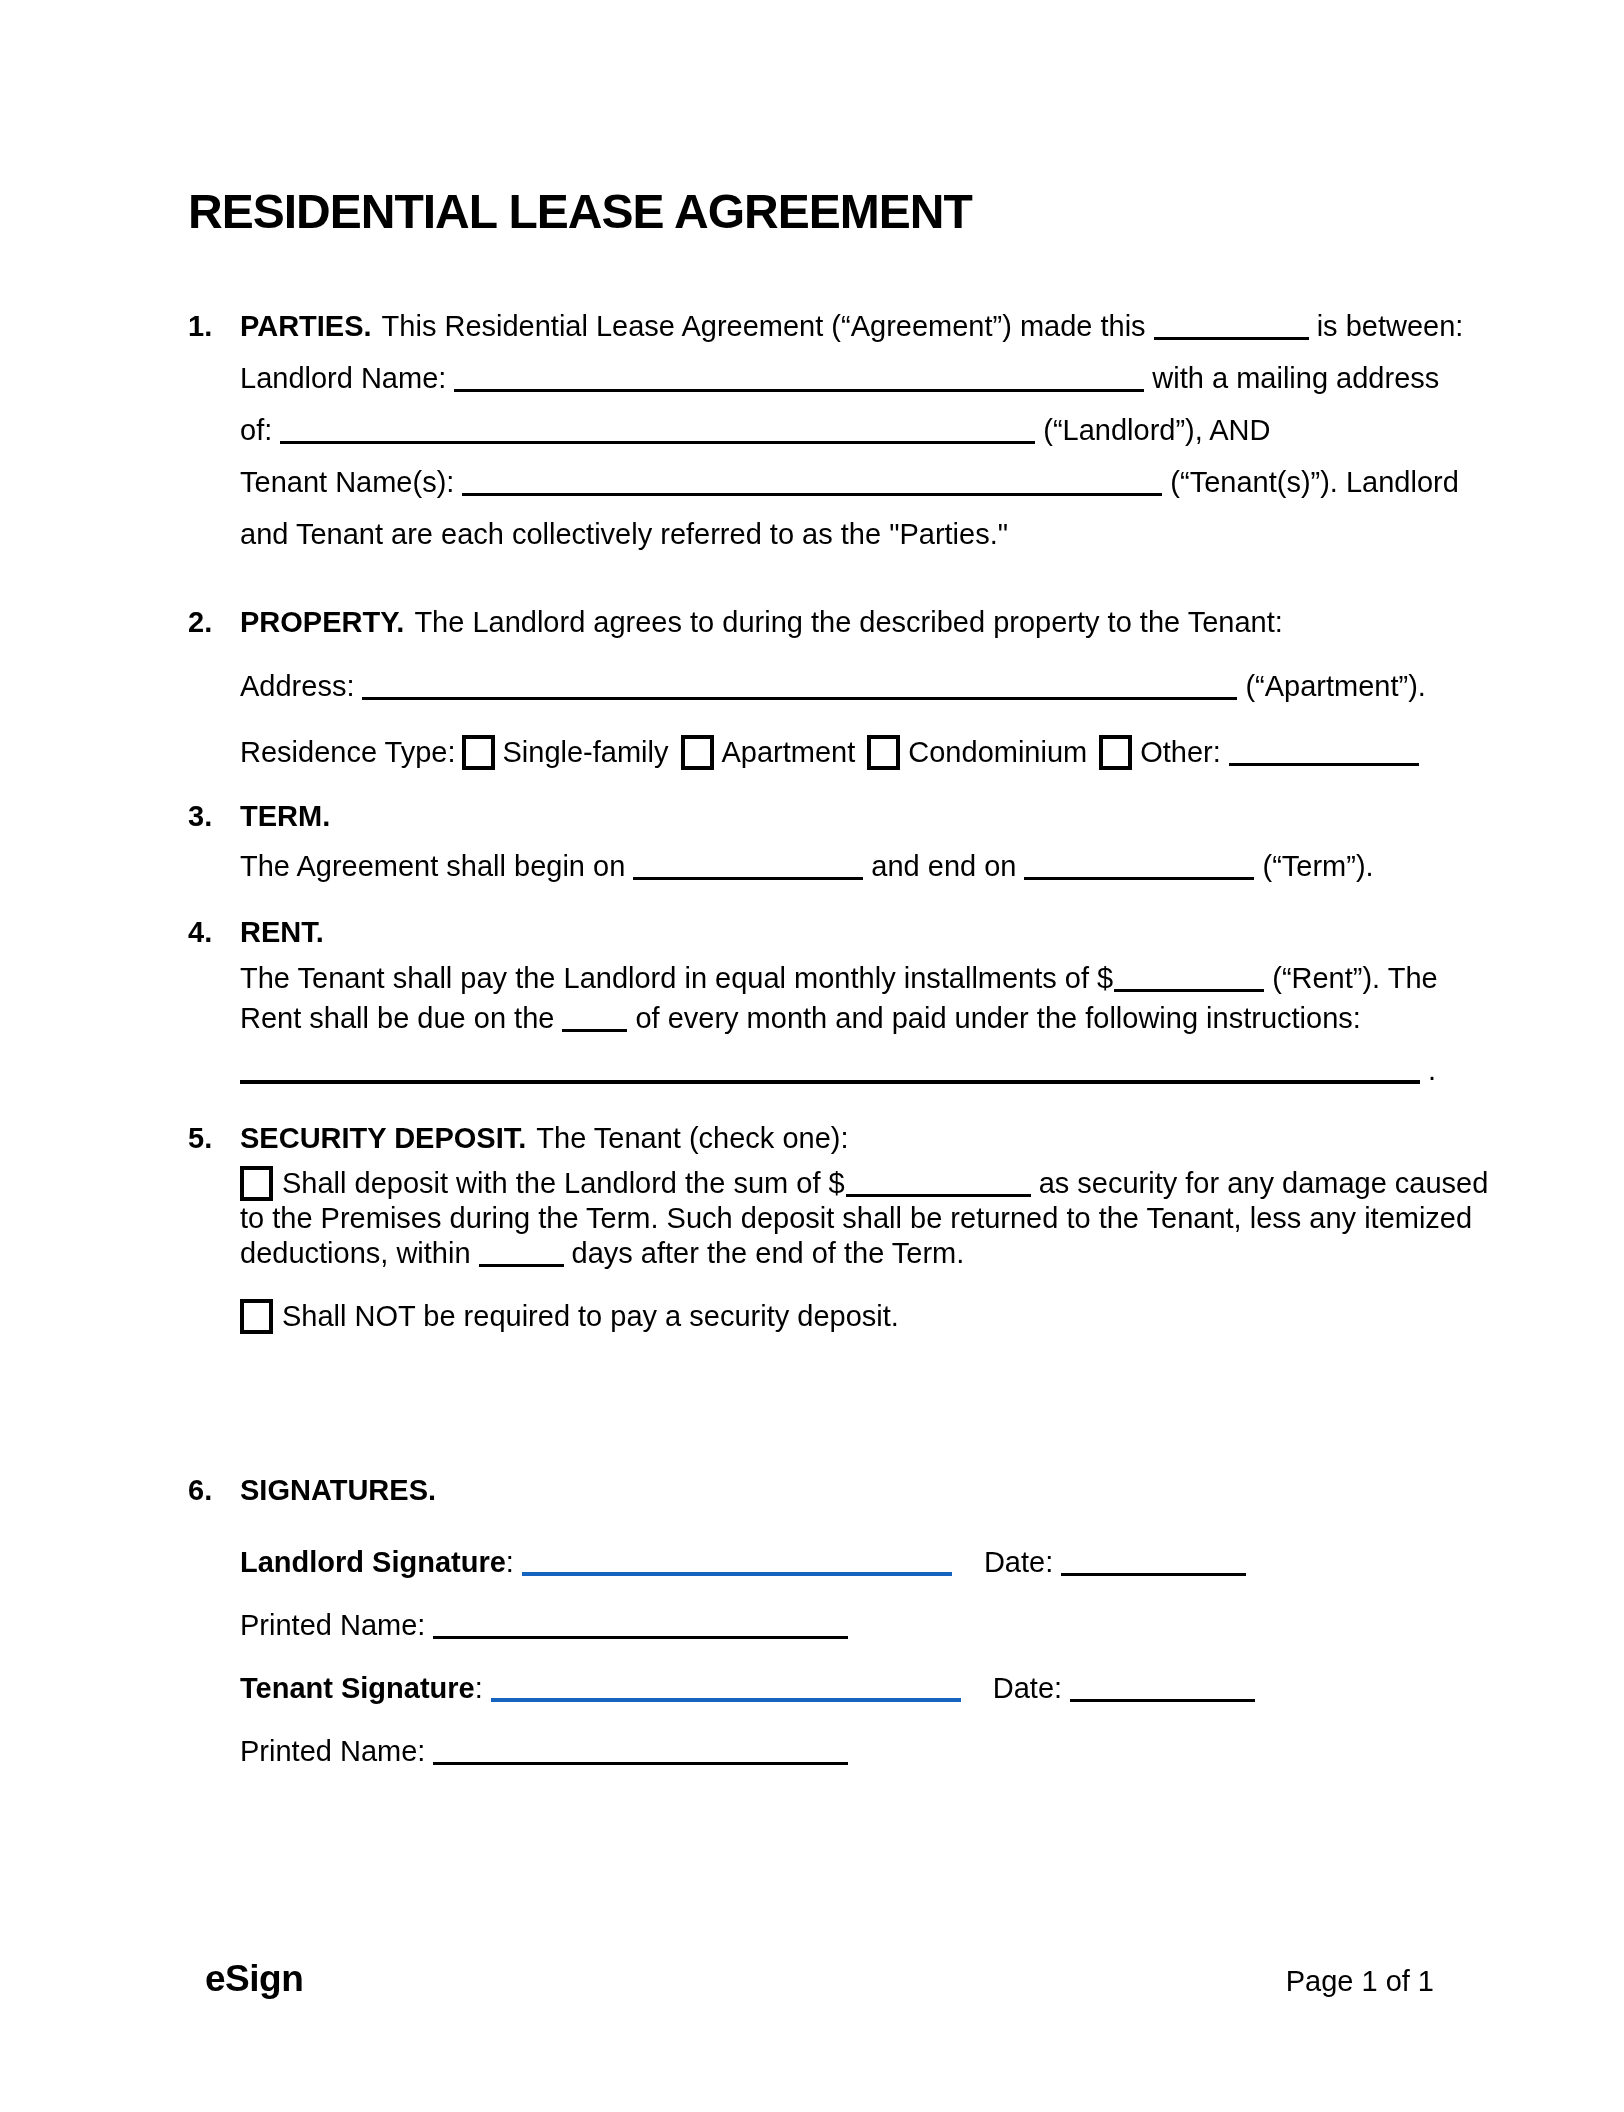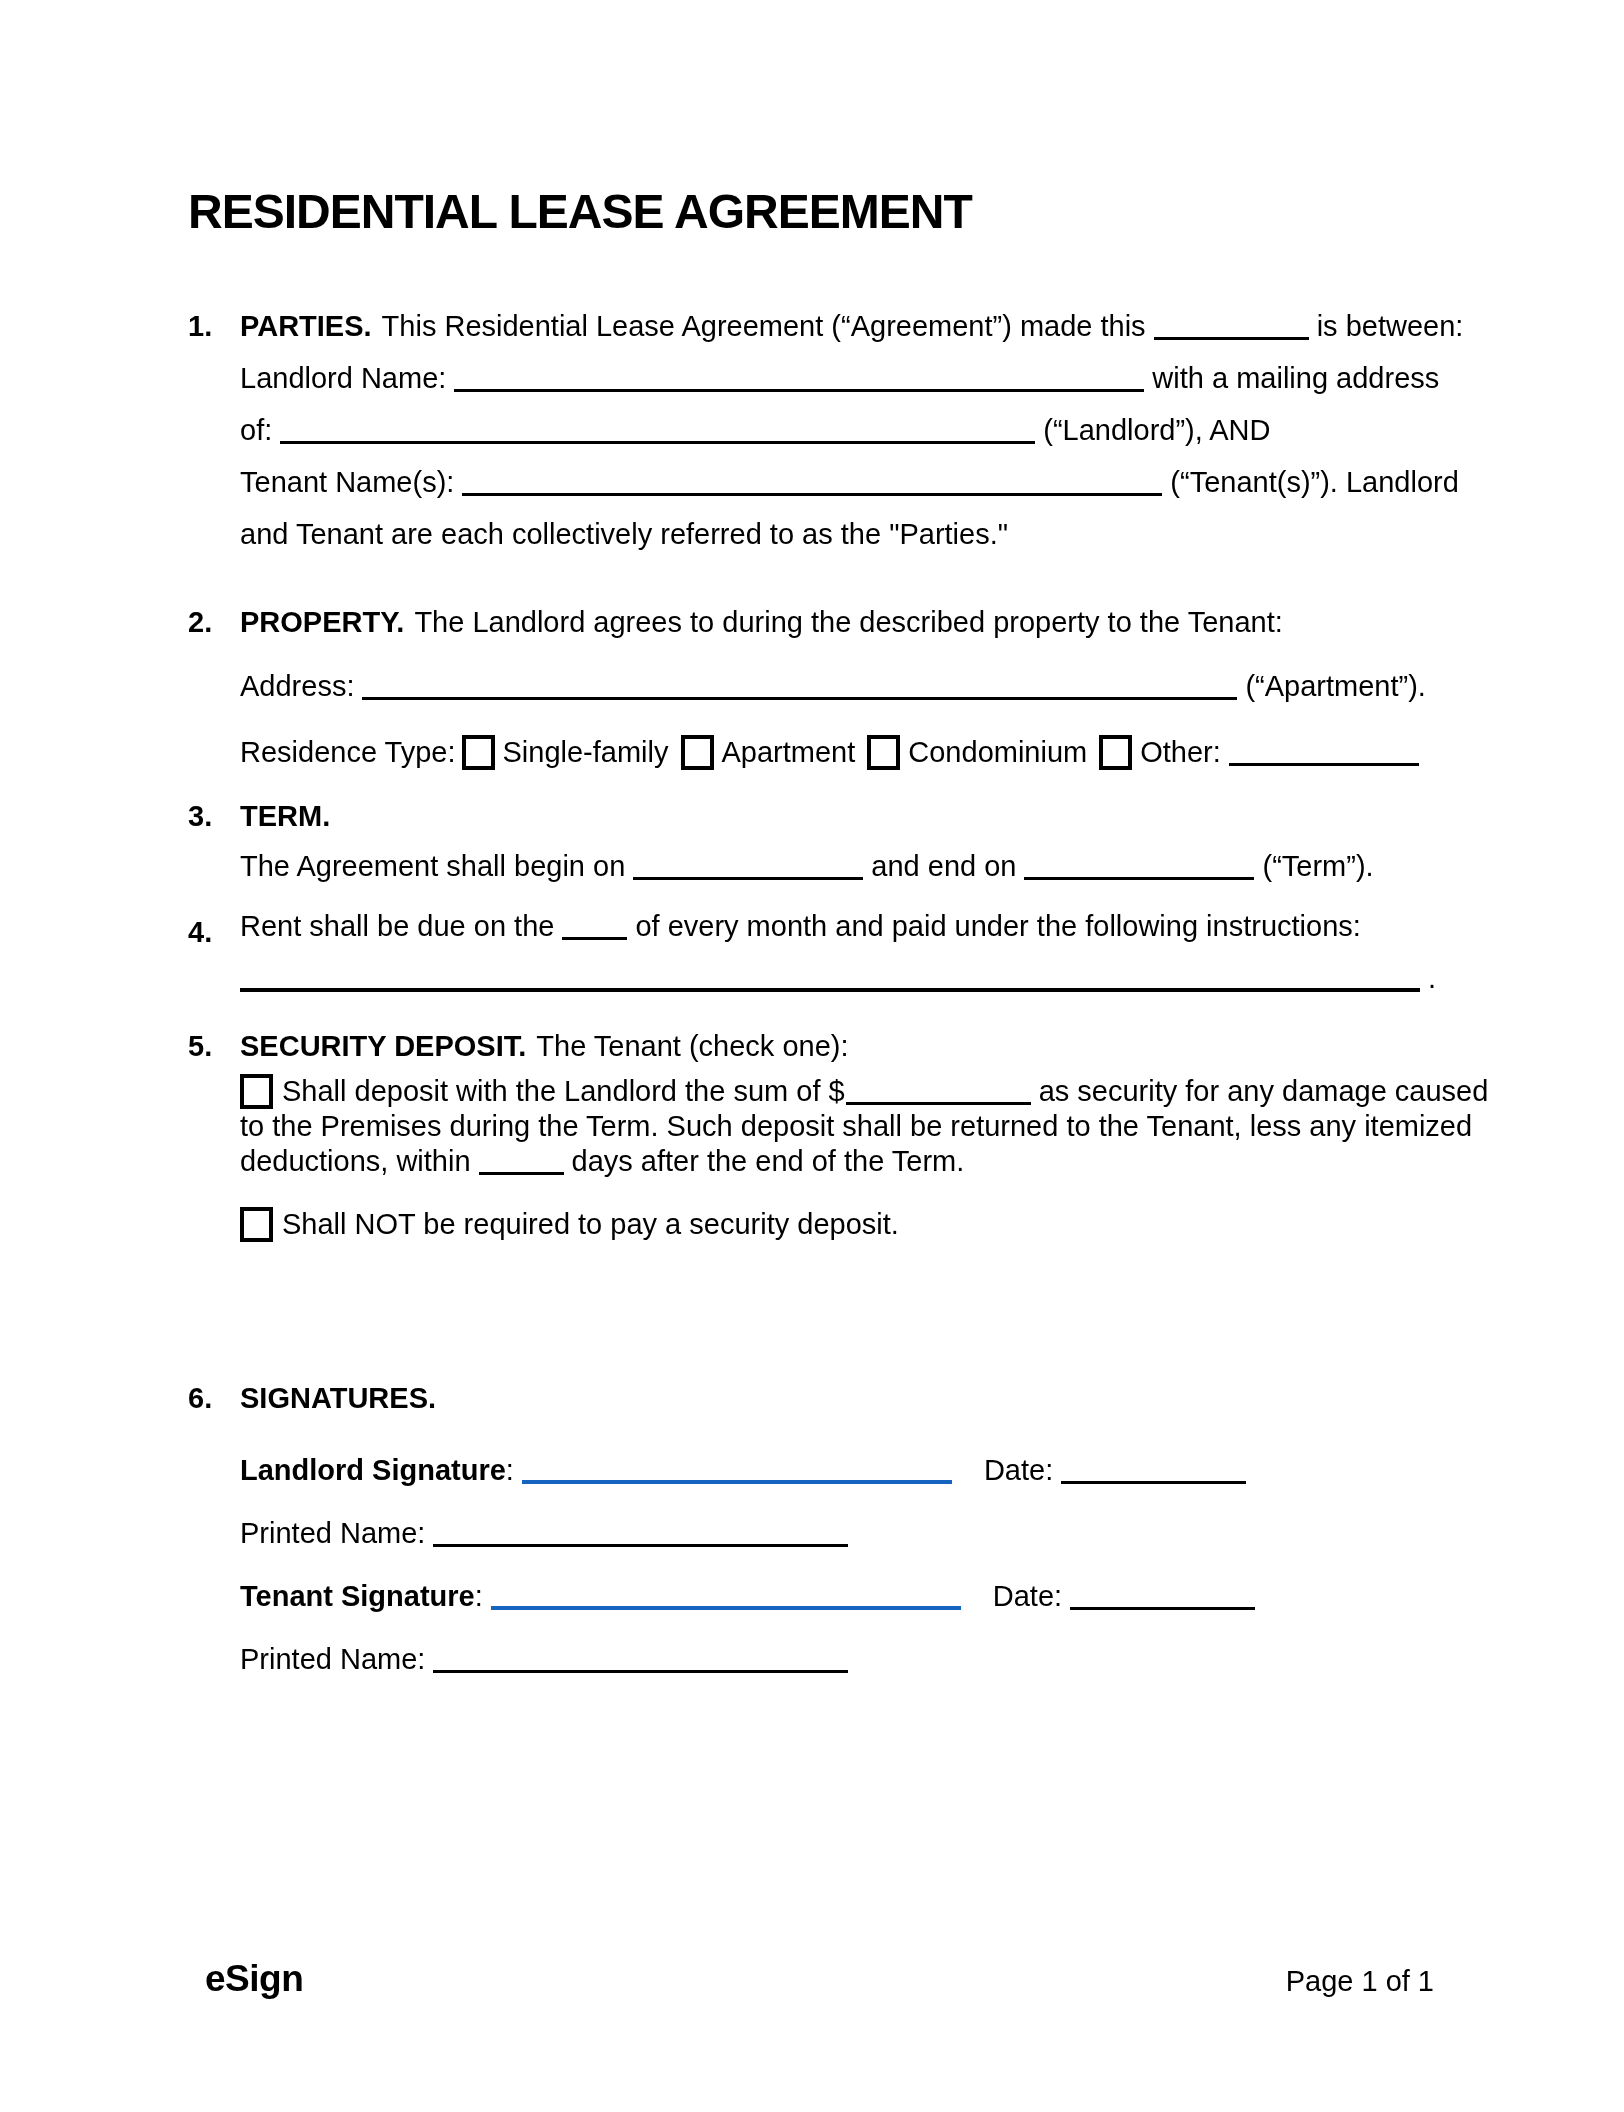--- a/index.html
+++ b/index.html
@@ -118,20 +118,26 @@
       <div class="line">
         <span class="sec-label">TERM.</span>
       </div>
       <div class="line-m" style="line-height:48px;height:48px;">
         <span>The Agreement shall begin on</span><span class="blank w230"></span><span>and end on</span><span class="blank w230"></span><span>(“Term”).</span>
       </div>
     </div>
 
     <div class="sec mt-s4">
       <span class="num">4.</span>
+      <div class="line">
+        <span class="sec-label">RENT.</span>
+      </div>
+      <div class="line-m">
+        <span>The Tenant shall pay the Landlord in equal monthly installments of $</span><span class="blank w150 tight-left"></span><span>(“Rent”). The</span>
+      </div>
       <div class="line-m">
         <span>Rent shall be due on the</span><span class="blank w65"></span><span>of every month and paid under the following instructions:</span>
       </div>
       <div class="line mt-rline3">
         <span class="blank thick w1180"></span><span>.</span>
       </div>
     </div>
 
     <div class="sec mt-s5">
       <span class="num">5.</span>

